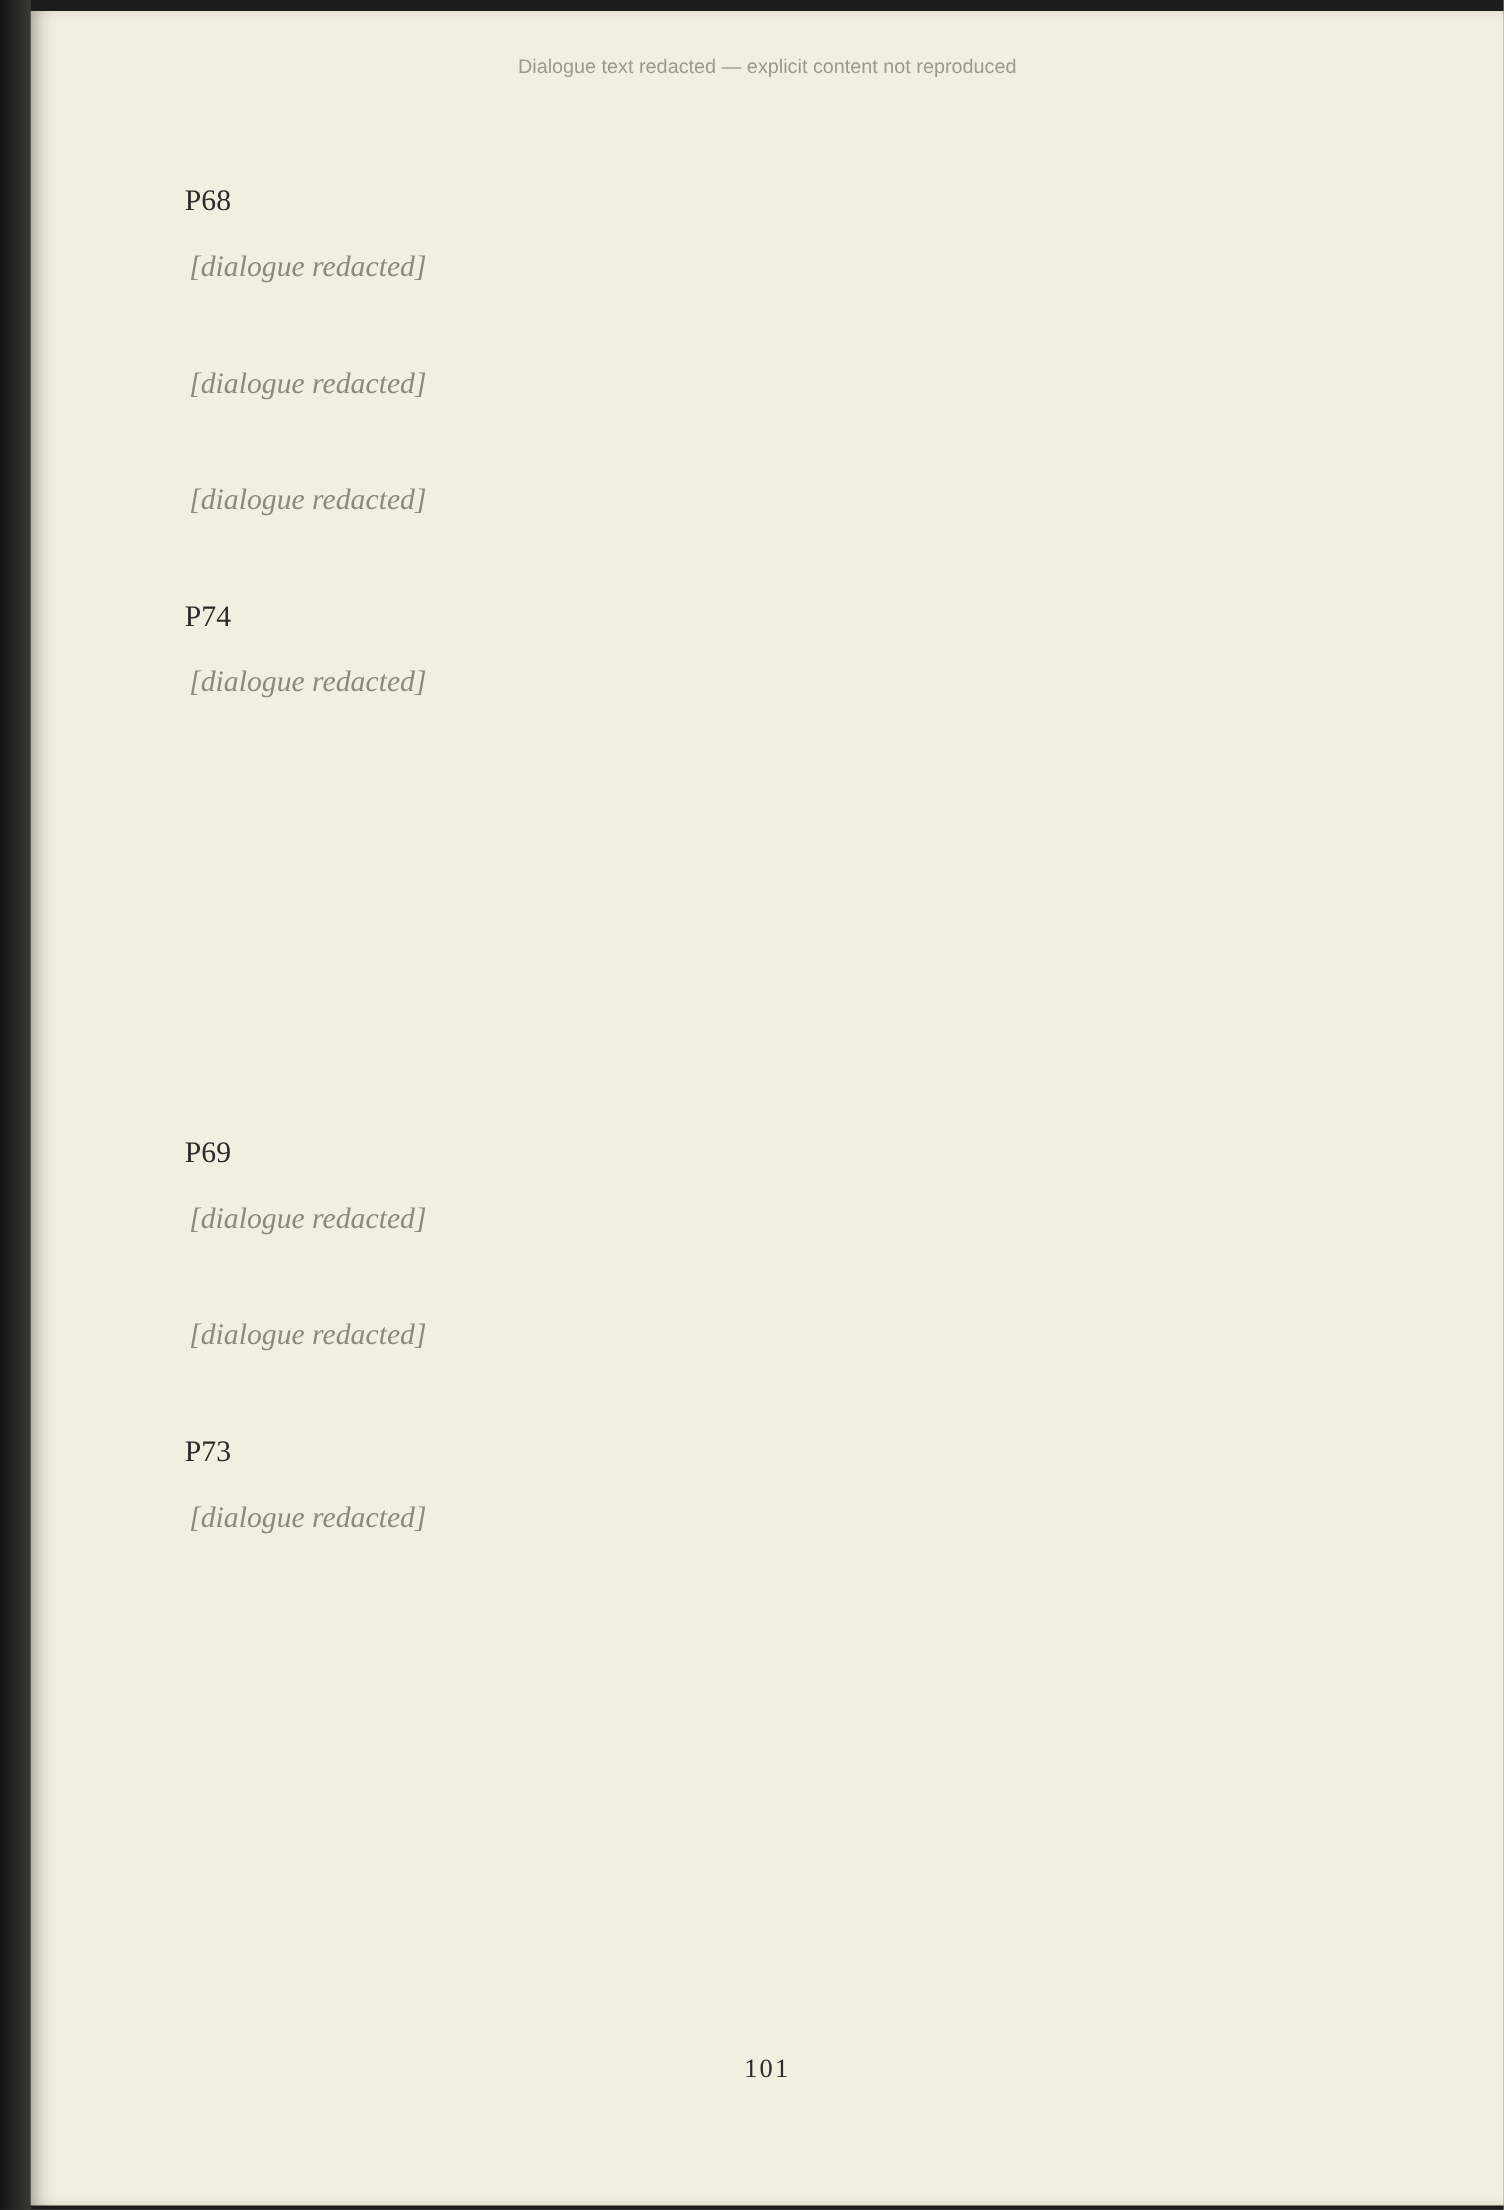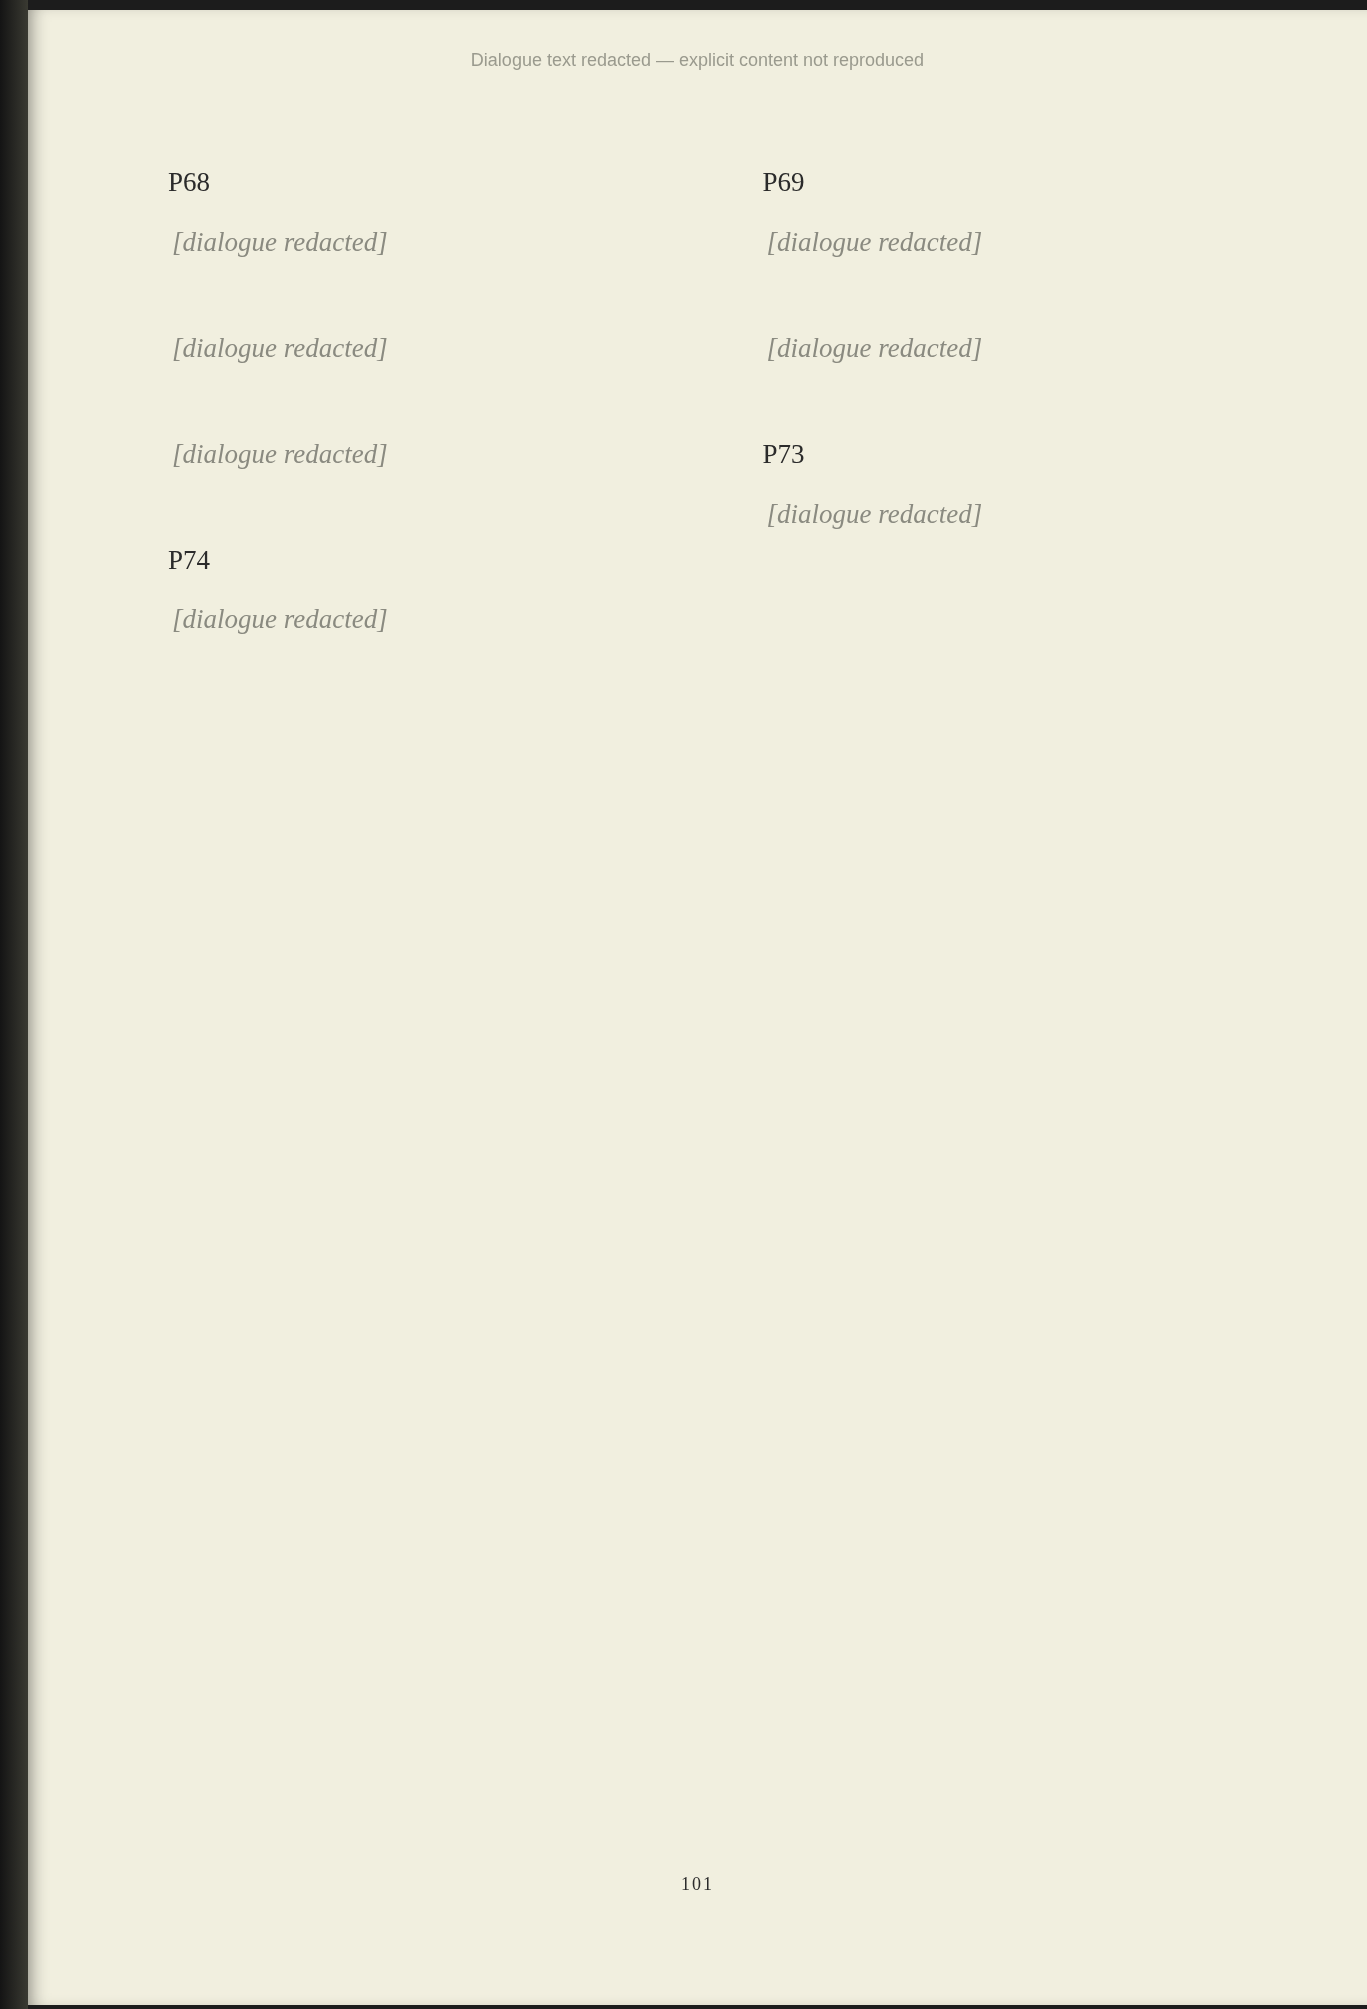--- a/index.html
+++ b/index.html
@@ -11,29 +11,29 @@
   }
   .page{
     position:absolute;left:28px;top:10px;right:0;bottom:4px;
     background:#f1efdf;
     box-shadow:inset 12px 0 18px -10px rgba(0,0,0,.45);
     padding-left:24px;
   }
   .edge-strip{position:absolute;left:0;top:0;bottom:0;width:28px;background:linear-gradient(90deg,#141414,#3a3a32);}
   .columns{
     position:absolute;left:140px;top:150px;right:90px;bottom:220px;
-    display:grid;grid-template-columns:1fr 1fr;column-gap:80px;
+    display:grid;grid-template-columns:1fr;column-gap:80px;
     color:#2b2b2b;font-size:27px;line-height:1.7;
   }
   .block{margin-bottom:60px;}
   .p-marker{margin-bottom:14px;}
   .line{margin:4px 4px;color:#8a8a80;font-style:italic;}
   .page-number{
     position:absolute;bottom:110px;left:0;right:0;text-align:center;
-    color:#2b2b2b;font-size:18px;letter-spacing:2px;
+    color:#2b2b2b;font-size:24px;letter-spacing:2px;
   }
   .notice{
     position:absolute;top:40px;left:0;right:0;text-align:center;
     color:#9a9a8e;font-size:18px;font-family:"Liberation Sans",sans-serif;
   }
 </style>
 </head>
 <body>
 
 <div class="edge-strip"></div>

